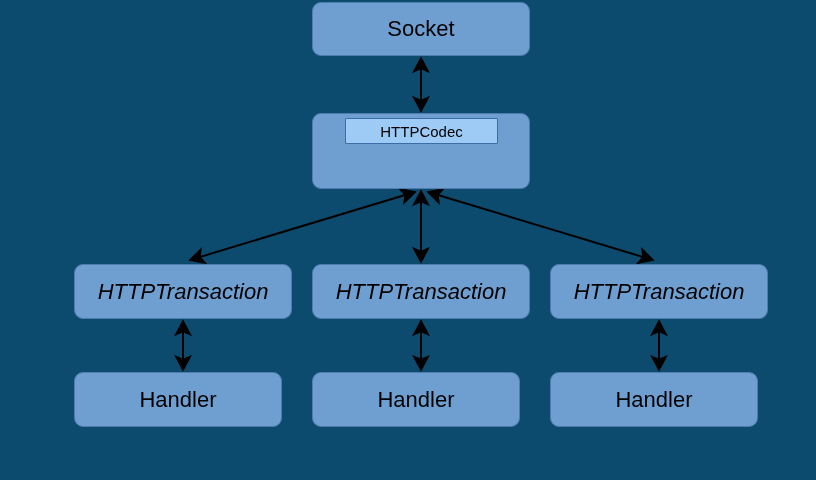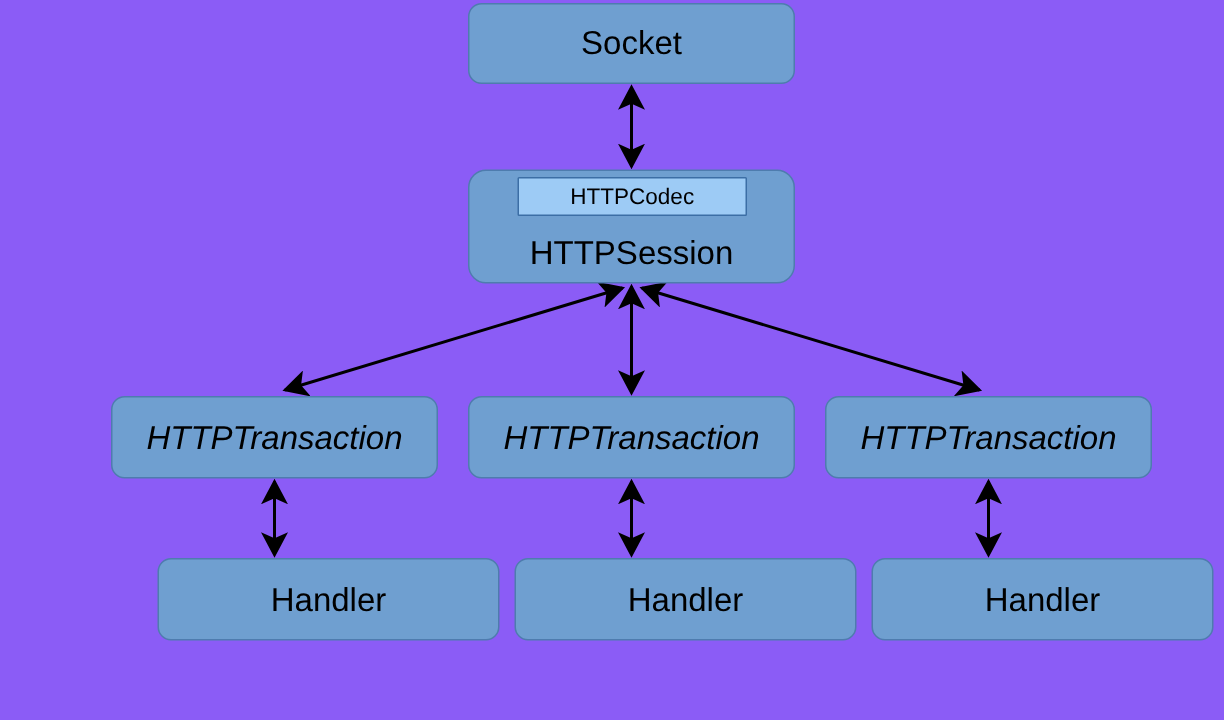--- a/index.html
+++ b/index.html
@@ -7,21 +7,21 @@
     padding: 0;
     background: #ffffff;
   }
   body {
     font-family: "Liberation Sans", sans-serif;
   }
   #canvas {
     position: relative;
     width: 816px;
     height: 480px;
-    background: #8b5cf6;
+    background: #0c4a6e;
     overflow: hidden;
   }
   #arrow-layer {
     position: absolute;
     left: 0;
     top: 0;
     width: 816px;
     height: 480px;
     pointer-events: none;
   }
@@ -45,21 +45,20 @@
   }
   .node-socket { left: 312px; top: 2px; width: 218px; height: 54px; }
   .node-session {
     left: 312px;
     top: 113px;
     width: 218px;
     height: 76px;
     align-items: flex-end;
     justify-content: center;
     padding-bottom: 8px;
-    border-radius: 12px;
   }
   .codec {
     position: absolute;
     left: 32px;
     top: 4px;
     width: 153px;
     height: 26px;
     box-sizing: border-box;
     background: #9dcbf5;
     border: 1px solid #3c6ea5;
@@ -71,21 +70,21 @@
   .codec-label {
     font-size: 15px;
     line-height: 1;
     color: #000000;
     white-space: nowrap;
   }
   .node-tx { top: 264px; width: 218px; height: 55px; font-style: italic; }
   .node-tx.col-left   { left: 74px; }
   .node-tx.col-center { left: 312px; }
   .node-tx.col-right  { left: 550px; }
-  .node-handler { top: 372px; width: 228px; height: 55px; margin-left: 31px; }
+  .node-handler { top: 372px; width: 208px; height: 55px; }
   .node-handler.col-left   { left: 74px; }
   .node-handler.col-center { left: 312px; }
   .node-handler.col-right  { left: 550px; }
 </style>
 </head>
 <body>
 
 <div id="canvas">
 
   <svg id="arrow-layer" viewBox="0 0 816 480" width="816" height="480" xmlns="http://www.w3.org/2000/svg">
@@ -110,21 +109,20 @@
   </svg>
 
   <div class="node node-socket">
     <span class="node-label">Socket</span>
   </div>
 
   <div class="node node-session">
     <div class="codec">
       <span class="codec-label">HTTPCodec</span>
     </div>
-    <span class="node-label">HTTPSession</span>
   </div>
 
   <div class="node node-tx col-left">
     <span class="node-label">HTTPTransaction</span>
   </div>
   <div class="node node-tx col-center">
     <span class="node-label">HTTPTransaction</span>
   </div>
   <div class="node node-tx col-right">
     <span class="node-label">HTTPTransaction</span>

